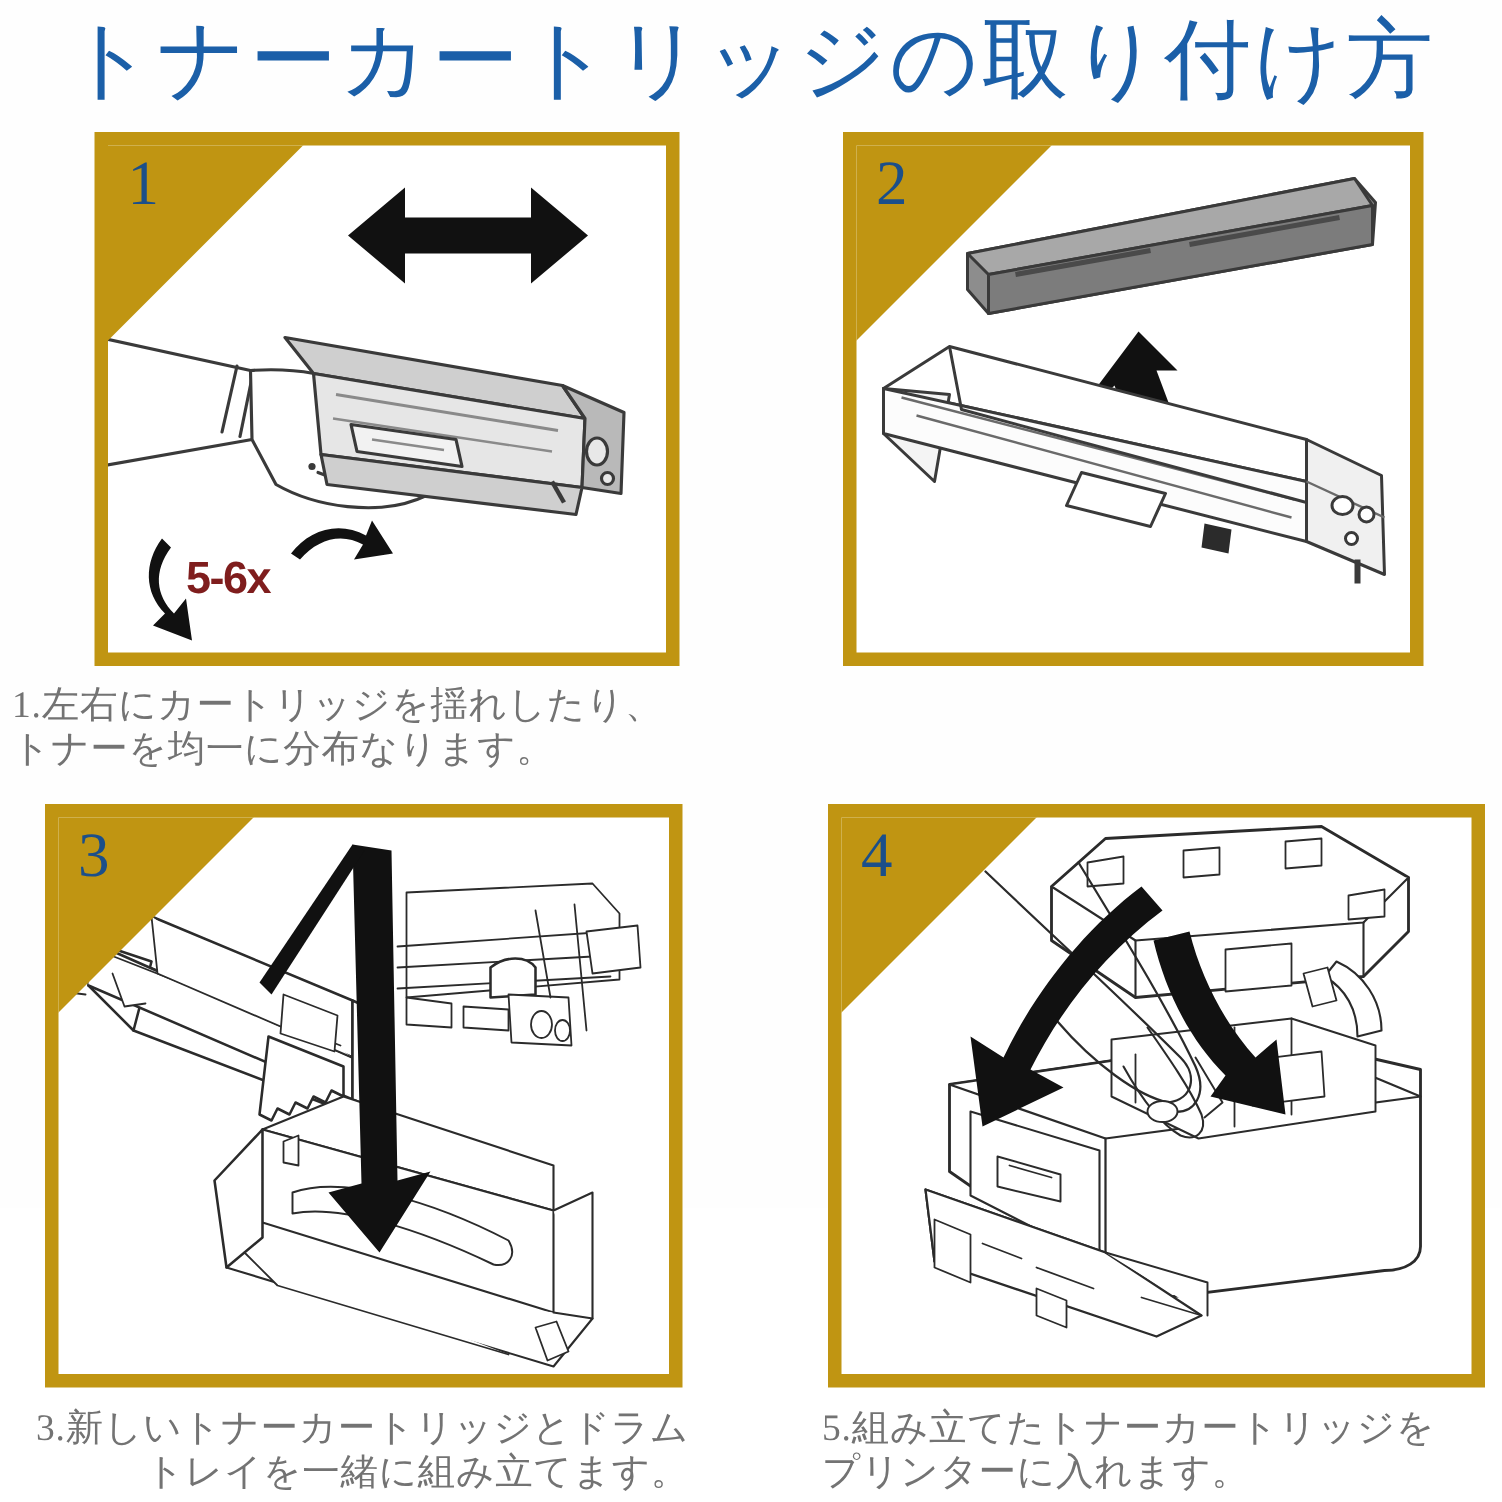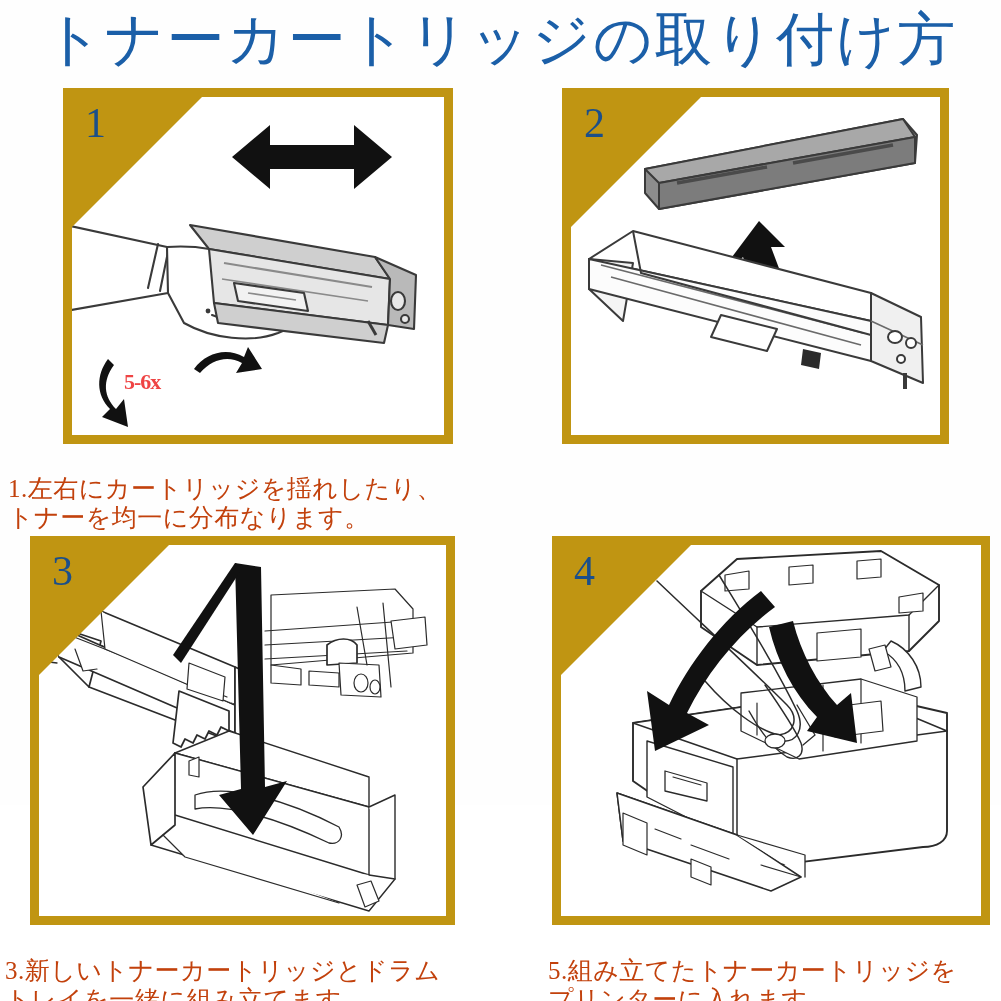--- a/index.html
+++ b/index.html
@@ -75,47 +75,46 @@
 
   .art {
     position: absolute;
     inset: 0;
   }
   .art svg { display: block; width: 100%; height: 100%; }
 
   
   .caption {
     position: absolute;
-    color: #c2410c;
+    color: #737373;
     font-family: "Liberation Serif", "DejaVu Serif", serif;
     font-size: 25px;
     line-height: 29px;
     letter-spacing: 0.5px;
     white-space: pre-line;
     font-weight: 400;
-    margin-top: 18px;
   }
 
   
   #panel-1 { left: 63px;  top: 88px;  width: 390px; height: 356px; }
   #panel-2 { left: 562px; top: 88px;  width: 387px; height: 356px; }
   #panel-3 { left: 30px;  top: 536px; width: 425px; height: 389px; }
   #panel-4 { left: 552px; top: 536px; width: 438px; height: 389px; }
 
   #caption-1 { left: 8px;   top: 456px; }
   #caption-2 { left: 543px; top: 456px; }
-  #caption-3 { left: 5px;   top: 938px; }
+  #caption-3 { left: 24px;   top: 938px; text-align: right; }
   #caption-4 { left: 548px; top: 938px; }
 
   .rot-label {
     position: absolute;
-    font-family: Liberation Serif, serif;
+    font-family: Liberation Sans, sans-serif;
     font-weight: bold;
-    color: #ef4444;
-    font-size: 22px;
+    color: #7f1d1d;
+    font-size: 30px;
     letter-spacing: -1px;
   }
 </style>
 </head>
 <body>
 
 <div id="page">
 
   <div id="title">トナーカートリッジの取り付け方</div>
 

